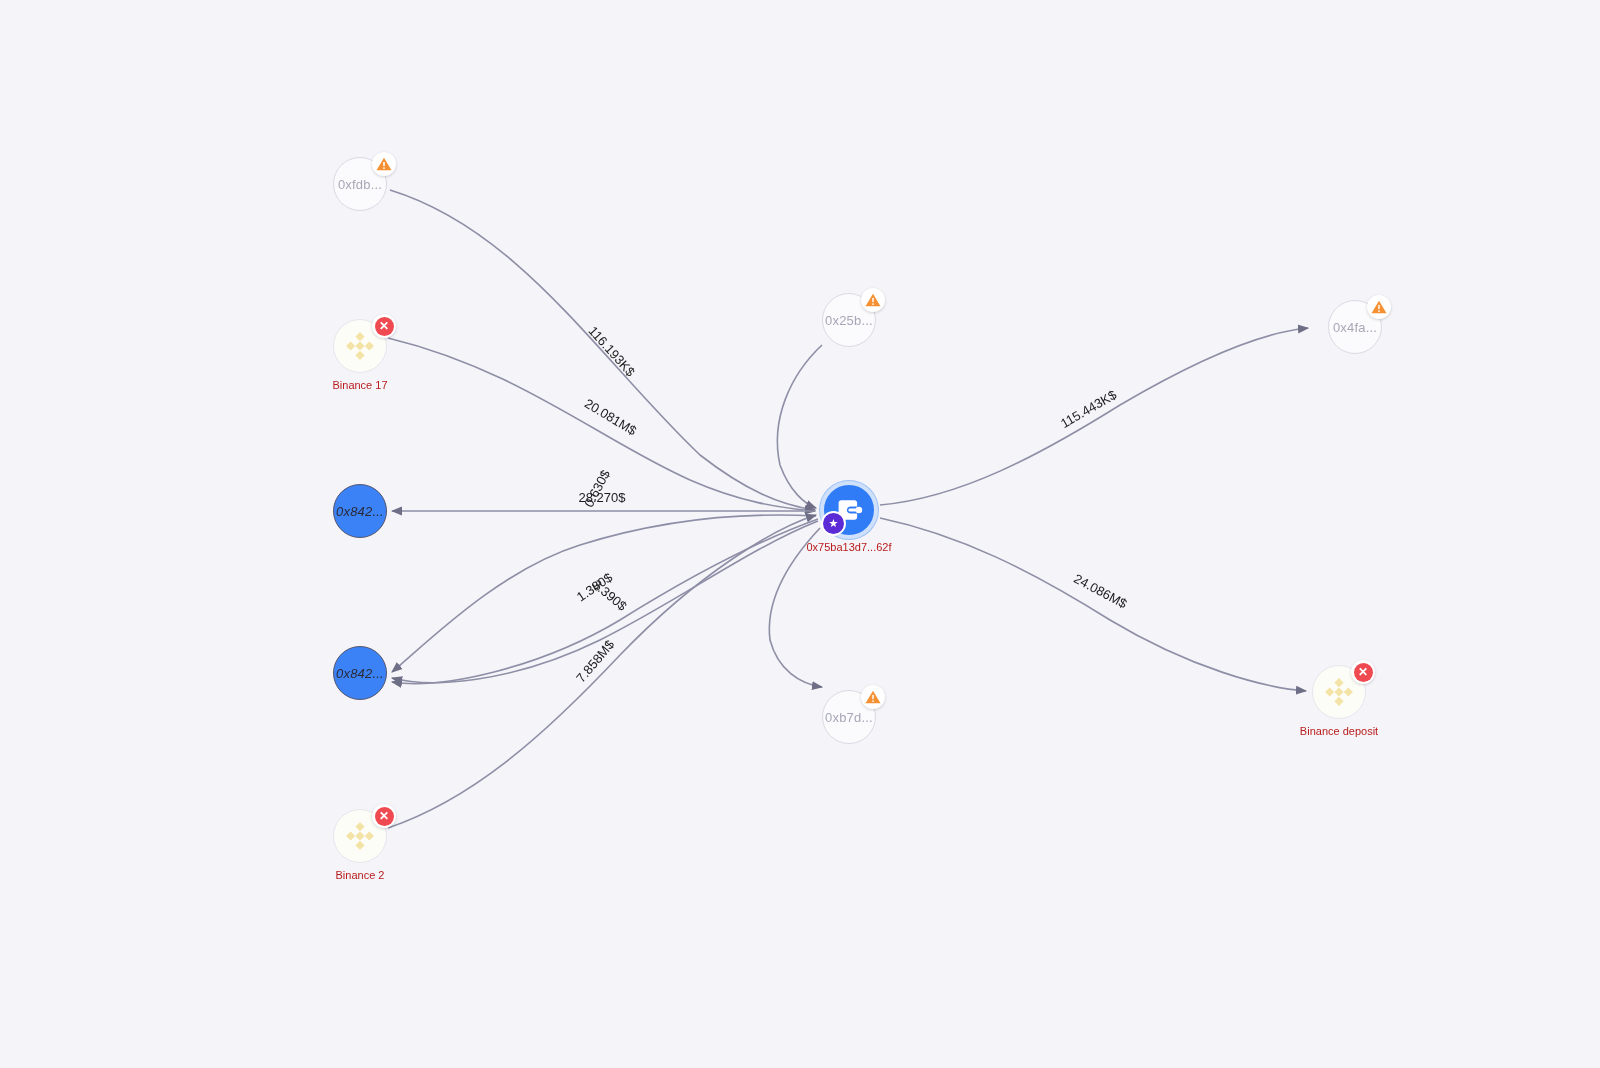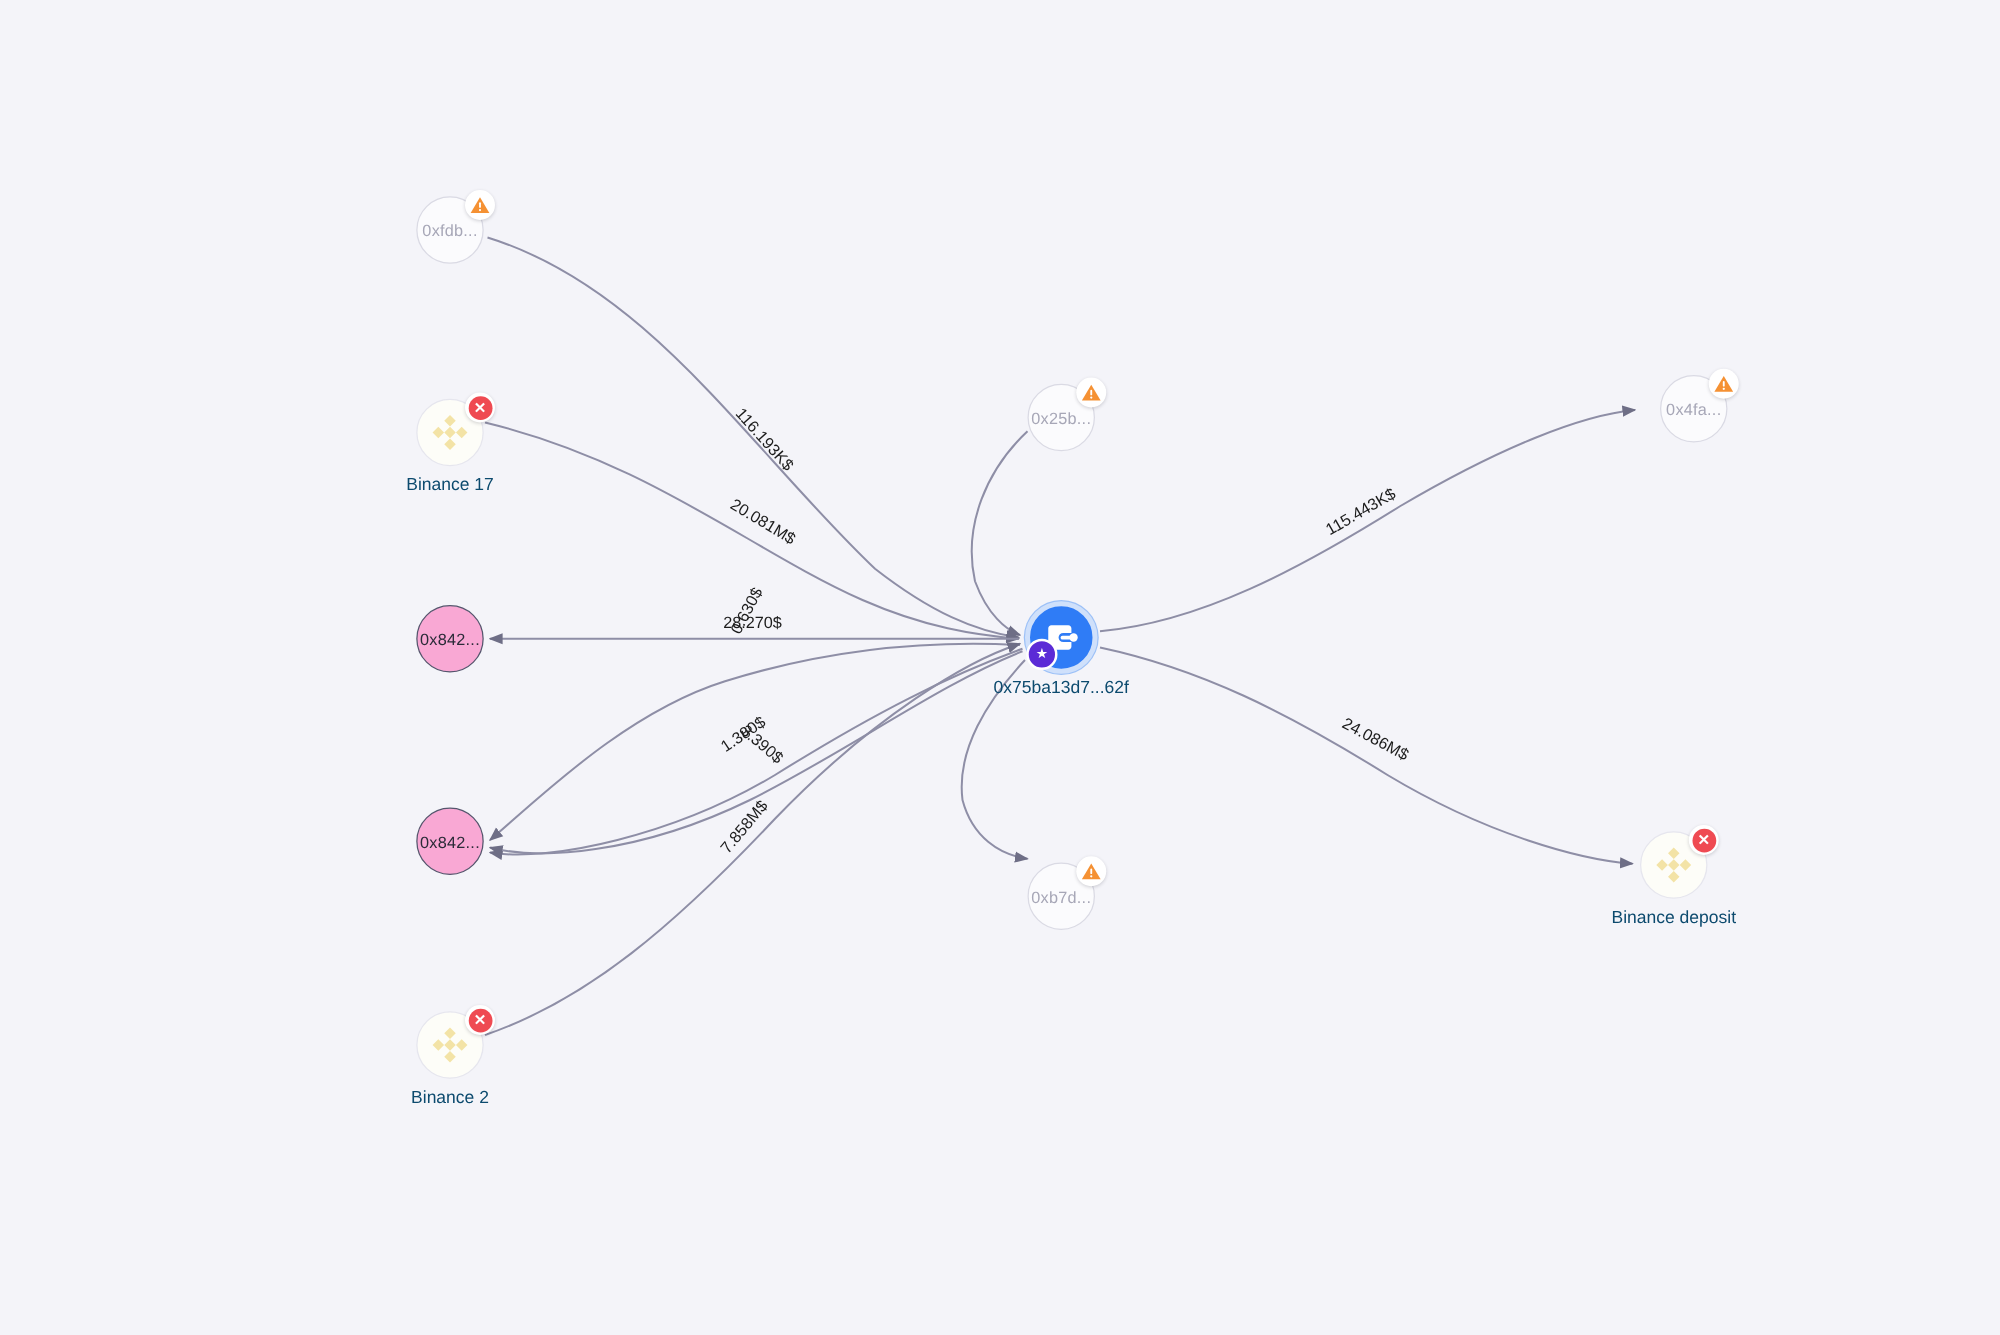--- a/index.html
+++ b/index.html
@@ -42,22 +42,23 @@
     position: relative;
     width: 54px;
     height: 54px;
     border-radius: 50%;
     box-sizing: border-box;
     display: flex;
     align-items: center;
     justify-content: center;
   }
   .node-plain {
-    background: #f9a8d4;
+    background: #3b82f6;
     border: 1.6px solid #55556d;
+    font-style: italic;
   }
   .node-faded {
     background: #fbfbfd;
     border: 1.4px solid #dadae4;
   }
   .node-binance {
     background: #fdfdf8;
     border: 1.4px solid #e6e6ee;
   }
   .node-center {
@@ -74,22 +75,22 @@
     white-space: nowrap;
   }
   .node-faded .node-inner-label {
     color: #a7a7b7;
   }
   .node-caption {
     position: absolute;
     top: 60px;
     left: 50%;
     transform: translateX(-50%);
-    font-size: 14px;
-    color: #0c4a6e;
+    font-size: 11px;
+    color: #b91c1c;
     white-space: nowrap;
   }
   .badge {
     position: absolute;
     width: 24px;
     height: 24px;
     border-radius: 50%;
     background: #ffffff;
     top: -6px;
     right: -10px;
@@ -255,21 +256,21 @@
         <path d="M16 11.9 L20.1 16 L16 20.1 L11.9 16 Z"></path>
       </g>
     </svg>
     <span class="badge">
       <span class="badge-x">✕</span>
     </span>
   </div>
   <div class="node-caption">Binance 2</div>
 </div>
 
-<div class="node" style="left:849px; top:334px;">
+<div class="node" style="left:849px; top:320px;">
   <div class="node-circle node-faded">
     <span class="node-inner-label">0x25b...</span>
     <span class="badge">
       <svg class="badge-warning-inner" viewBox="0 0 24 24" aria-hidden="true">
         <path d="M12 3.6 L22 20.4 H2 Z" fill="#f59133"></path>
         <rect x="11" y="9" width="2" height="6" rx="1" fill="#ffffff"></rect>
         <circle cx="12" cy="17.4" r="1.2" fill="#ffffff"></circle>
       </svg>
     </span>
   </div>

